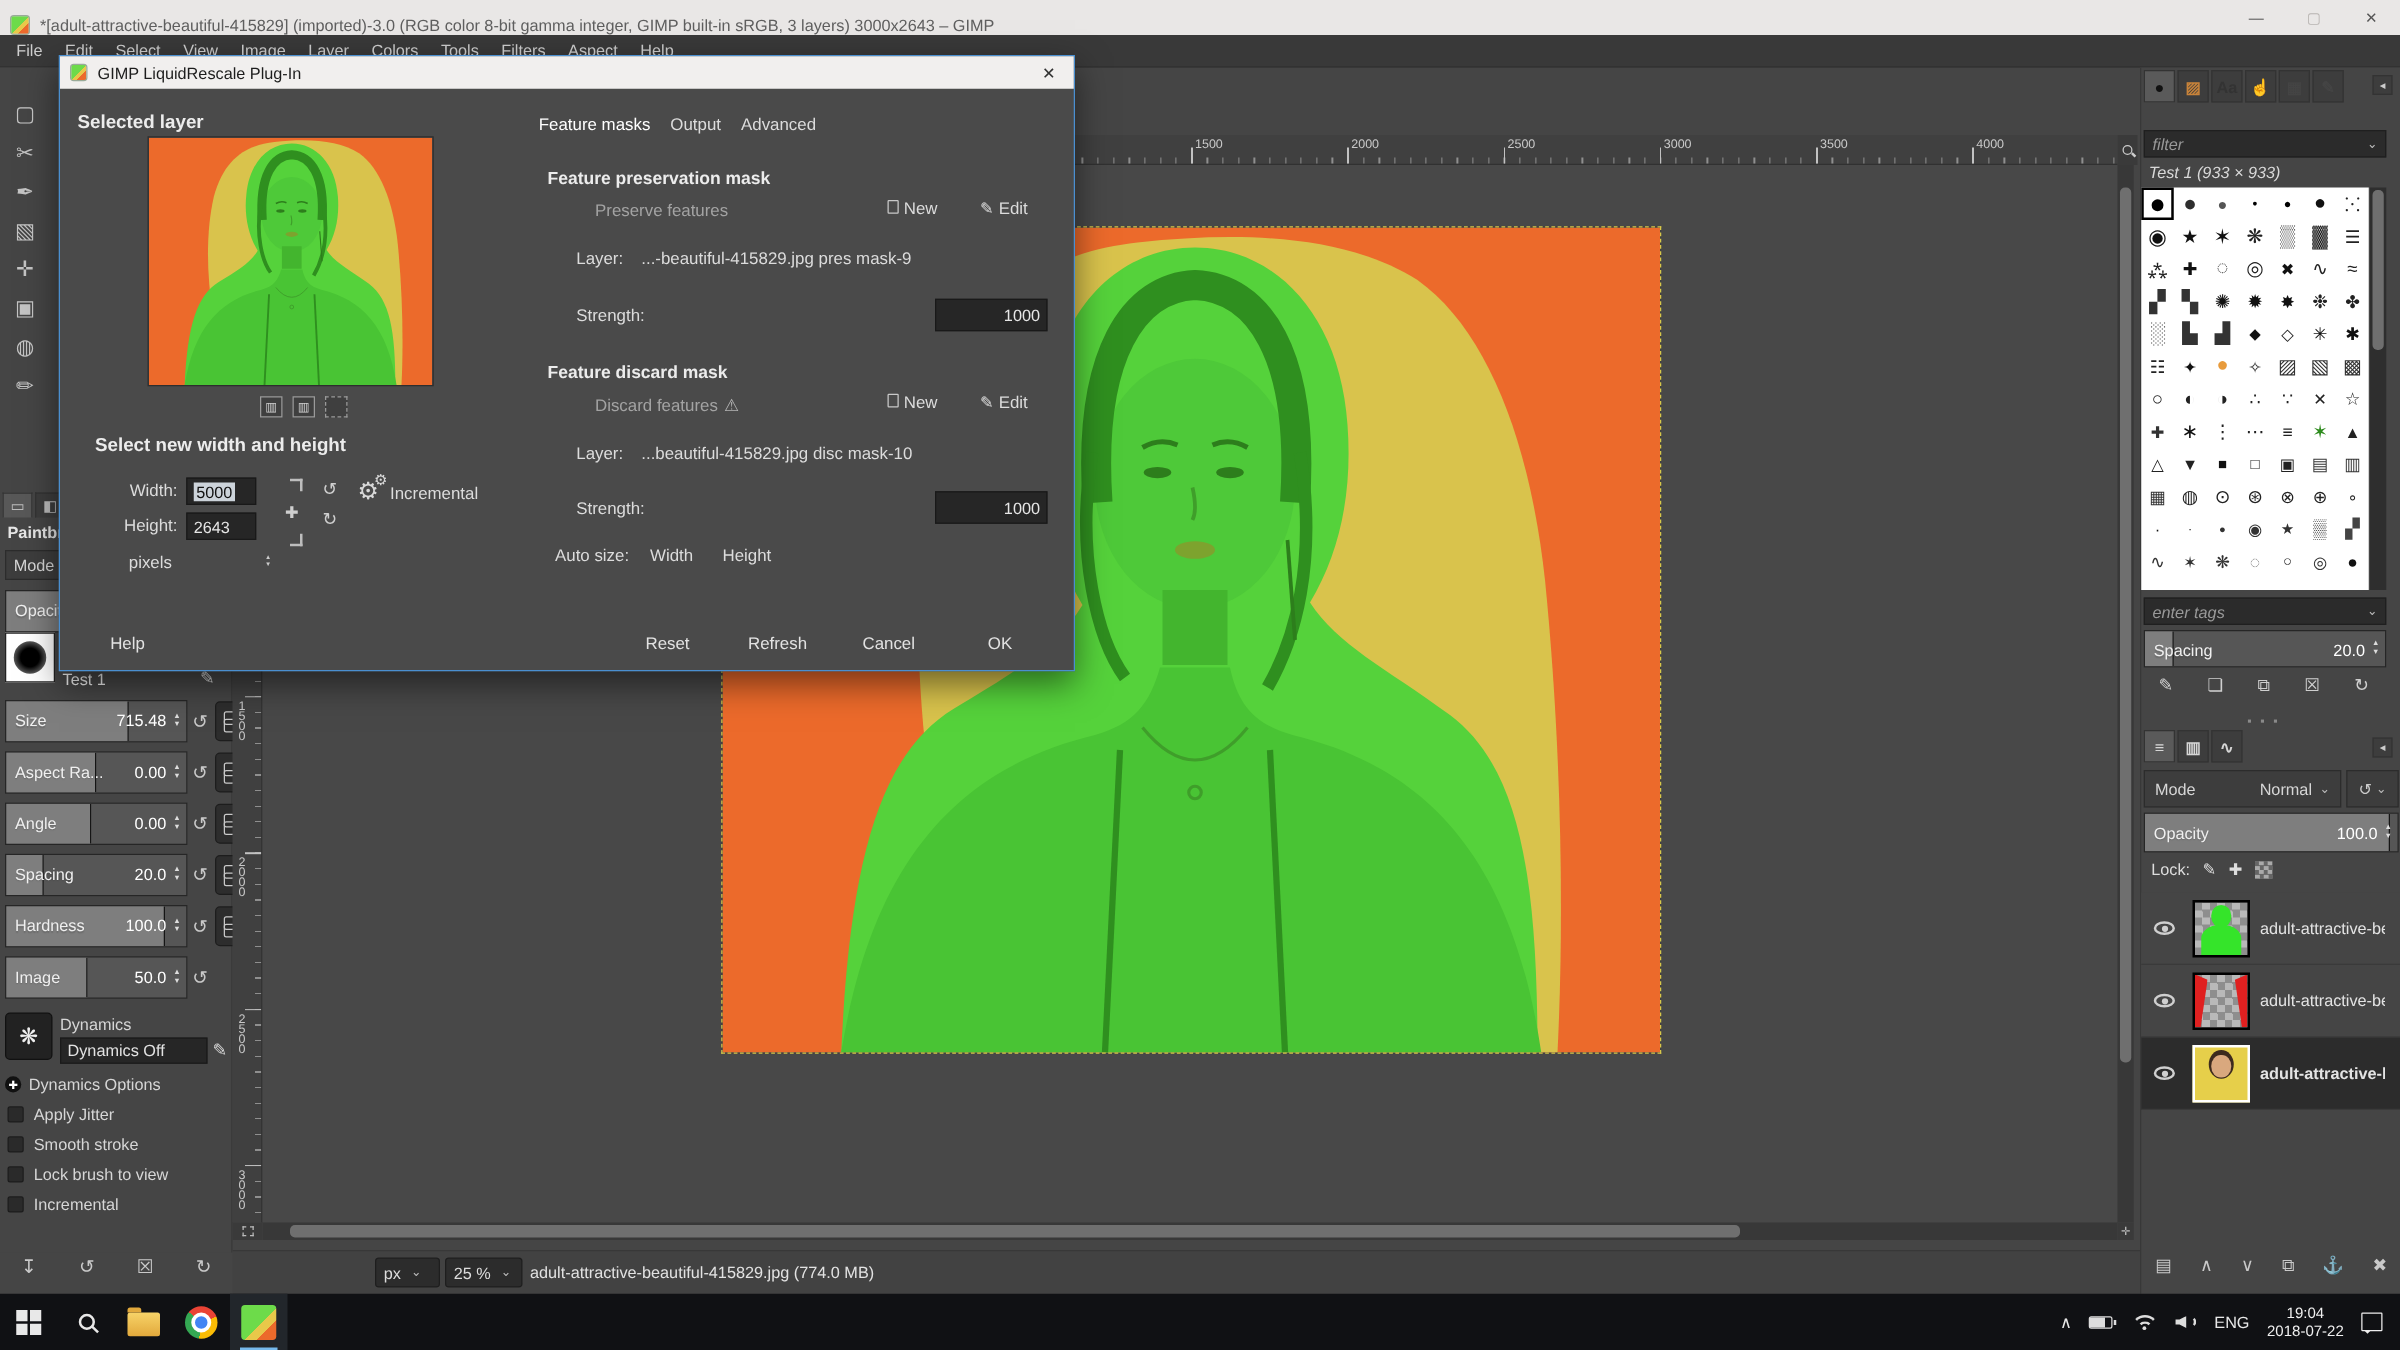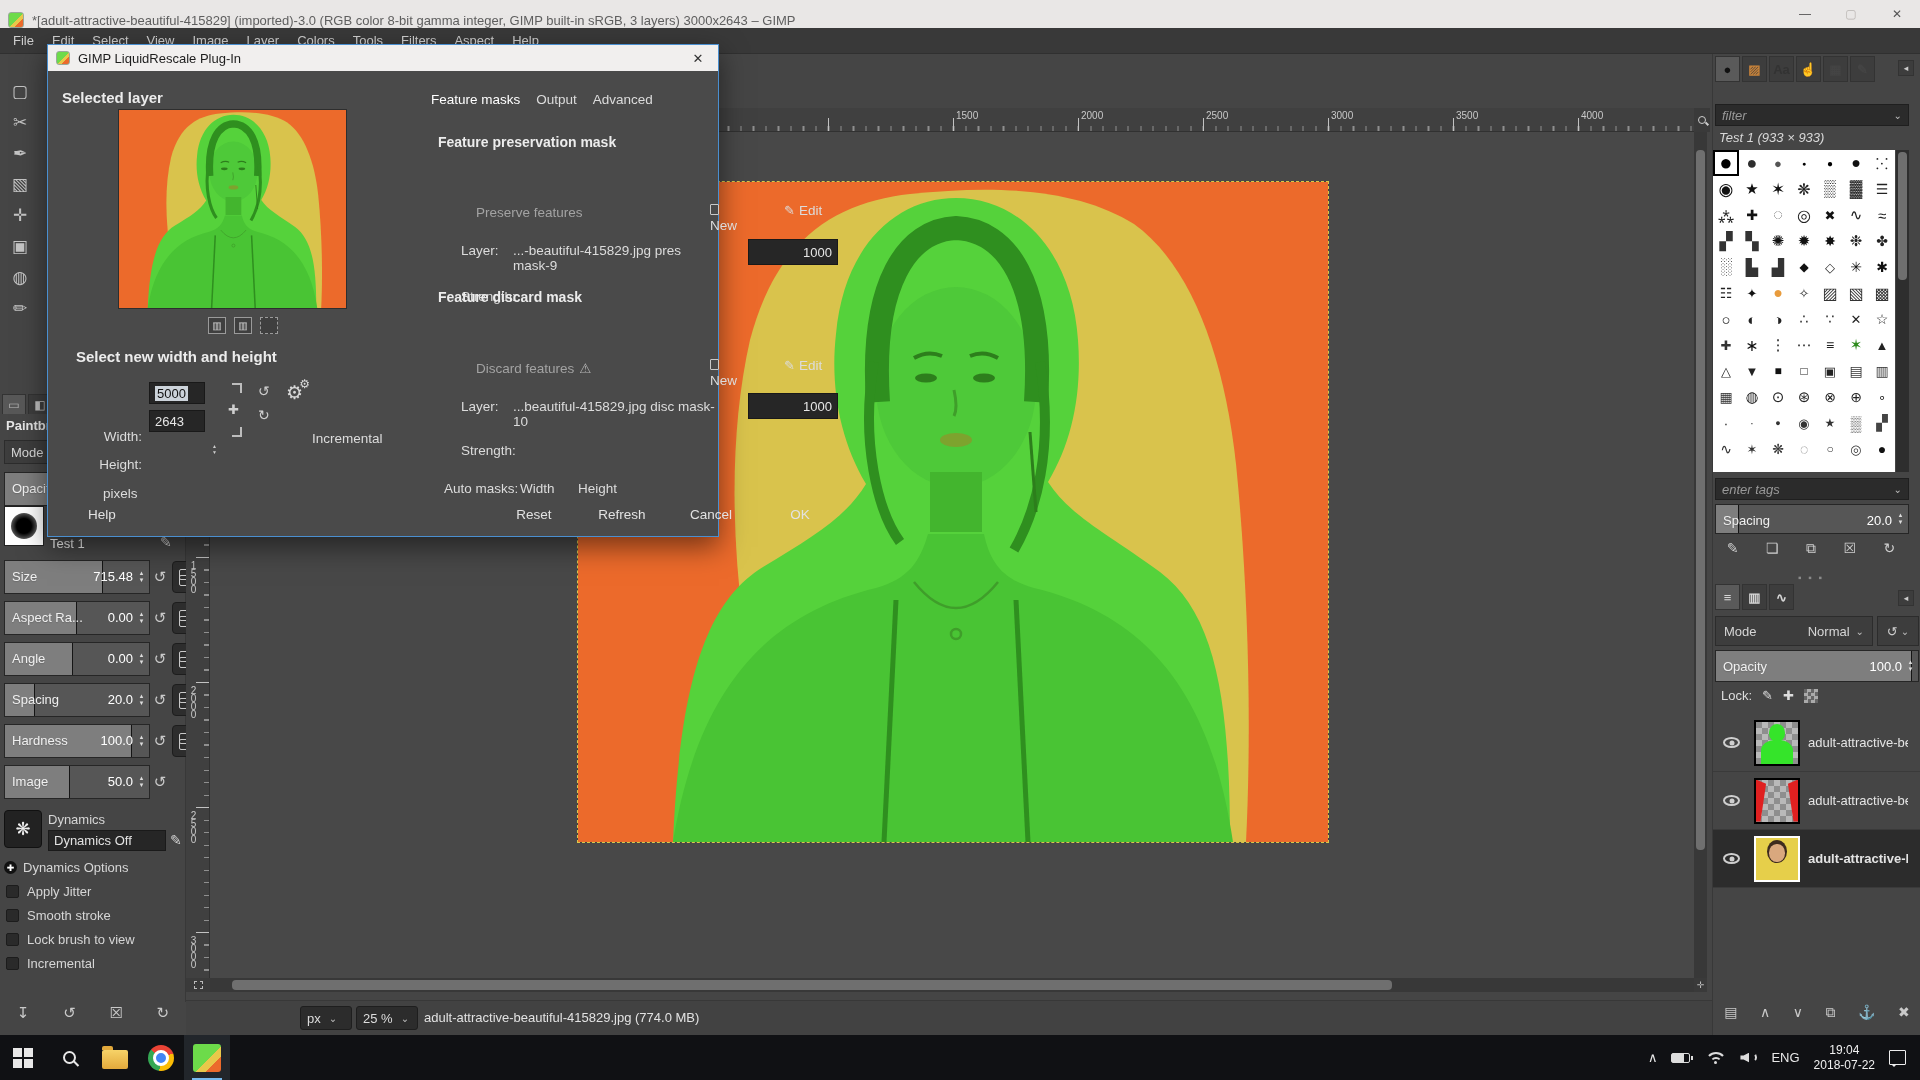--- a/index.html
+++ b/index.html
@@ -132,30 +132,30 @@
   .thumb-green::after { content:""; position:absolute; left:12%; right:12%; top:44%; bottom:0; border-radius:45% 45% 0 0; background:#35e42a; }
   .thumb-red::before { content:""; position:absolute; left:0; top:0; bottom:0; width:24%; background:#e02020; clip-path:polygon(0 0,100% 10%,45% 100%,0 100%); }
   .thumb-red::after { content:""; position:absolute; right:0; top:0; bottom:0; width:24%; background:#e02020; clip-path:polygon(0 10%,100% 0,100% 100%,55% 100%); }
   .thumb-photo { background:#e6cf4a; border-color:#fff; }
   .thumb-photo::before { content:""; position:absolute; left:26%; top:6%; width:48%; height:55%; border-radius:50%; background:#3d2b1e; }
   .thumb-photo::after { content:""; position:absolute; left:32%; top:16%; width:36%; height:42%; border-radius:50%; background:#d9a87e; }
   .lname { margin-left:8px; width:100px; overflow:hidden; white-space:nowrap; color:#e4e4e4; }
   .rfooter { position:absolute; left:0; top:950px; width:208px; display:flex; justify-content:space-around; color:#c9c9c9; font-size:14px; }
 
   
-  .dialog { left:47px; top:44px; width:672px; height:493px; background:#4a4a4a; border:1px solid #4a8fd0; box-shadow:0 10px 26px rgba(0,0,0,.5); z-index:60; }
+  .dialog { left:47px; top:44px; width:813px; height:493px; background:#4a4a4a; border:1px solid #4a8fd0; box-shadow:0 10px 26px rgba(0,0,0,.5); z-index:60; }
   .dtitle { position:absolute; left:0; top:0; width:100%; height:26px; background:#f1efee; color:#1d1d1d; display:flex; align-items:center; }
   .dtitle .dtext { margin-left:8px; font-size:13px; }
   .dclose { position:absolute; right:0; top:0; width:40px; height:26px; display:flex; align-items:center; justify-content:center; color:#333; font-size:13px; }
   .dheading { position:absolute; font-weight:bold; font-size:15px; color:#ececec; }
   .dthumb { position:absolute; left:71px; top:65px; width:227px; height:198px; outline:1px solid #2e2e2e; }
   .minibtns { position:absolute; left:160px; top:272px; display:flex; gap:8px; }
   .minibtn { width:18px; height:17px; border:1px solid #9a9a9a; color:#cfcfcf; font-size:10px; display:flex; align-items:center; justify-content:center; background:#3f3f3f; }
   .minibtn.dashed { border-style:dashed; }
-  .dlabel { position:absolute; color:#dcdcdc; font-size:13.5px;margin-top:44px; }
+  .dlabel { position:absolute; color:#dcdcdc; font-size:13.5px; }
   .dgray { color:#a3a3a3; }
   .dfield { position:absolute; background:#262626; border:1px solid #191919; color:#e6e6e6; display:flex; align-items:center; padding:0 5px; }
   .dfield.right { justify-content:flex-end; }
   .seltext { background:#ccd3da; color:#111; padding:0 2px; }
   .vchain { position:absolute; left:182px; top:338px; width:14px; height:54px; }
   .vchain::before { content:""; position:absolute; right:2px; top:0; width:8px; height:8px; border-top:2px solid #bdbdbd; border-right:2px solid #bdbdbd; }
   .vchain::after { content:""; position:absolute; right:2px; bottom:0; width:8px; height:8px; border-bottom:2px solid #bdbdbd; border-right:2px solid #bdbdbd; }
   .vchain .mid { position:absolute; left:-2px; top:19px; color:#cfcfcf; font-size:13px; }
   .rotarrow { position:absolute; color:#cfcfcf; font-size:14px; }
   .gearwrap { position:absolute; left:238px; top:336px; color:#d9d9d9; font-size:19px; }
@@ -717,21 +717,21 @@
     <div class="dlabel dgray" style="left:428px; top:271px;"><span>Discard features</span><span class="warn">⚠</span></div>
     <div class="dlabel" style="left:662px; top:269px;"><span class="newicon"></span><span>New</span></div>
     <div class="dlabel" style="left:736px; top:269px;"><span class="editicon">✎</span><span>Edit</span></div>
     <div class="dlabel" style="left:413px; top:310px;">Layer:</div>
     <div class="dlabel" style="left:465px; top:310px;">...beautiful-415829.jpg disc mask-10</div>
     <div class="dlabel" style="left:413px; top:354px;">Strength:</div>
     <div class="dfield right" style="left:700px; top:348px; width:90px; height:26px;">
         <span>1000</span>
       </div>
 
-    <div class="dlabel" style="left:396px; top:392px;">Auto masks:</div>
+    <div class="dlabel" style="left:396px; top:392px;">Auto size:</div>
     <div class="dlabel" style="left:472px; top:392px;">Width</div>
     <div class="dlabel" style="left:530px; top:392px;">Height</div>
 
     <div class="dbtn" style="left:30px; top:456px; width:48px;">Help</div>
     <div class="dbtn" style="left:460px; top:456px; width:52px;">Reset</div>
     <div class="dbtn" style="left:542px; top:456px; width:64px;">Refresh</div>
     <div class="dbtn" style="left:634px; top:456px; width:58px;">Cancel</div>
     <div class="dbtn" style="left:726px; top:456px; width:52px;">OK</div>
   </div>
 

